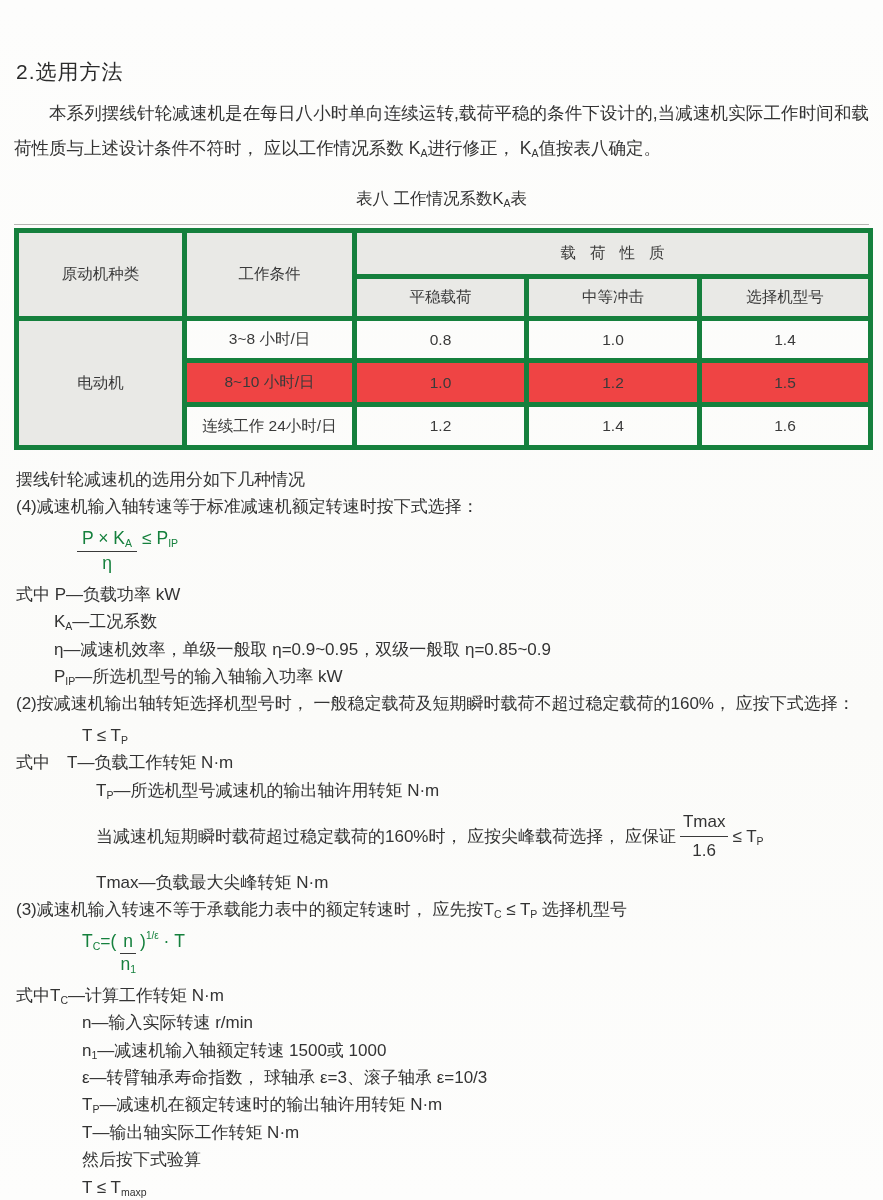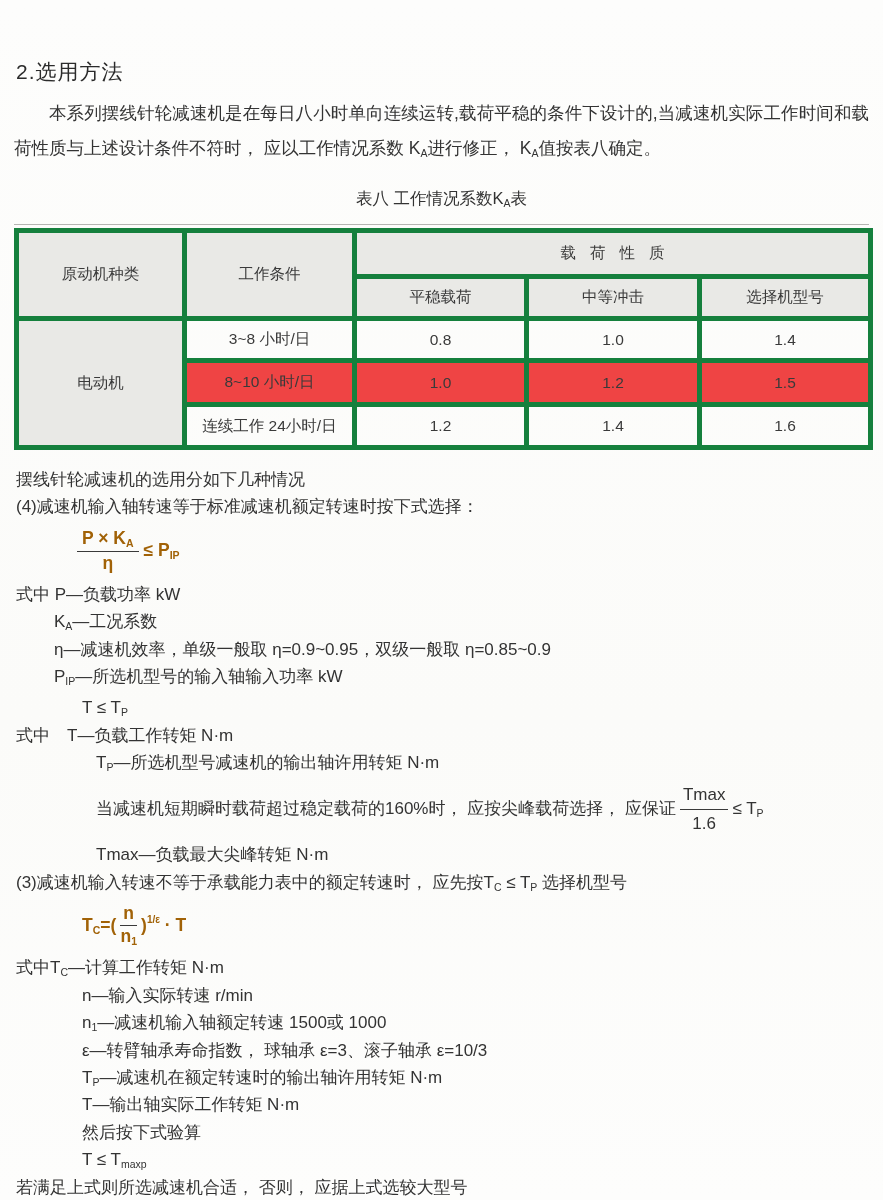--- a/index.html
+++ b/index.html
@@ -85,25 +85,23 @@
     line-height: 0;
     vertical-align: -3px;
   }
   sup.expo {
     font-size: 10px;
     line-height: 0;
     vertical-align: 8px;
   }
   .formula {
     display: flex;
-    align-items: center;
     margin: 7px 0;
     font-size: 17.5px;
-    color: #a16207;
-    font-weight: bold;
+    color: #15803d;
   }
   .frac {
     display: inline-block;
     text-align: center;
     vertical-align: middle;
     margin: 0 5px;
   }
   .frac .num {
     display: block;
     border-bottom: 1.6px solid #3a3a3a;
@@ -196,20 +194,21 @@
           <span class="den">η</span>
         </span>
       <span><span>≤ P</span><sub>IP</sub></span>
     </div>
 
     <div class="line">式中 P—负载功率 kW</div>
     <div class="line ind1"><span>K</span><sub>A</sub><span>—工况系数</span></div>
     <div class="line ind1">η—减速机效率，单级一般取 η=0.9~0.95，双级一般取 η=0.85~0.9</div>
     <div class="line ind1"><span>P</span><sub>IP</sub><span>—所选机型号的输入轴输入功率 kW</span></div>
 
+    <div class="line">(2)按减速机输出轴转矩选择机型号时， 一般稳定载荷及短期瞬时载荷不超过稳定载荷的160%， 应按下式选择：</div>
 
     <div class="line indf2 mt4"><span>T ≤ T</span><sub>P</sub></div>
 
     <div class="line">式中　T—负载工作转矩 N·m</div>
     <div class="line ind2"><span>T</span><sub>P</sub><span>—所选机型号减速机的输出轴许用转矩 N·m</span></div>
 
     <div class="peak-line ind2 line">
       <span>当减速机短期瞬时载荷超过稳定载荷的160%时， 应按尖峰载荷选择， 应保证</span>
       <span class="inline-frac"><span class="num">Tmax</span><span class="den">1.6</span></span>
       <span><span>≤ T</span><sub>P</sub></span>

